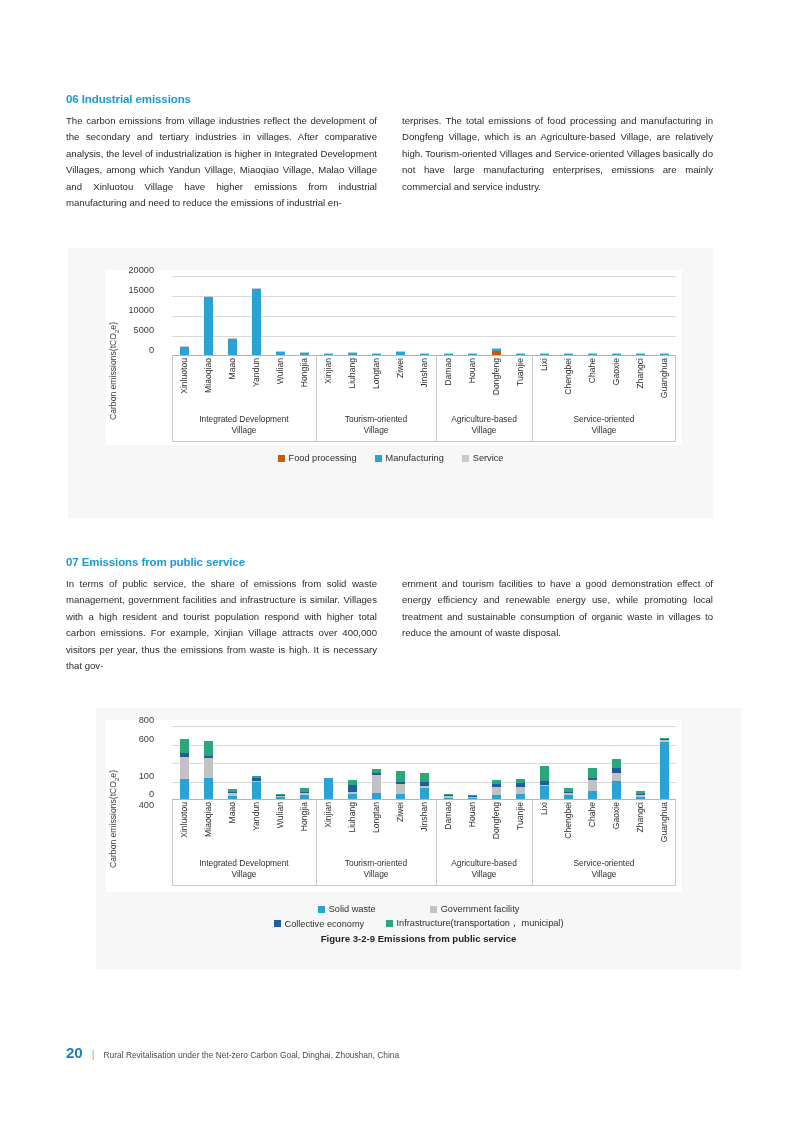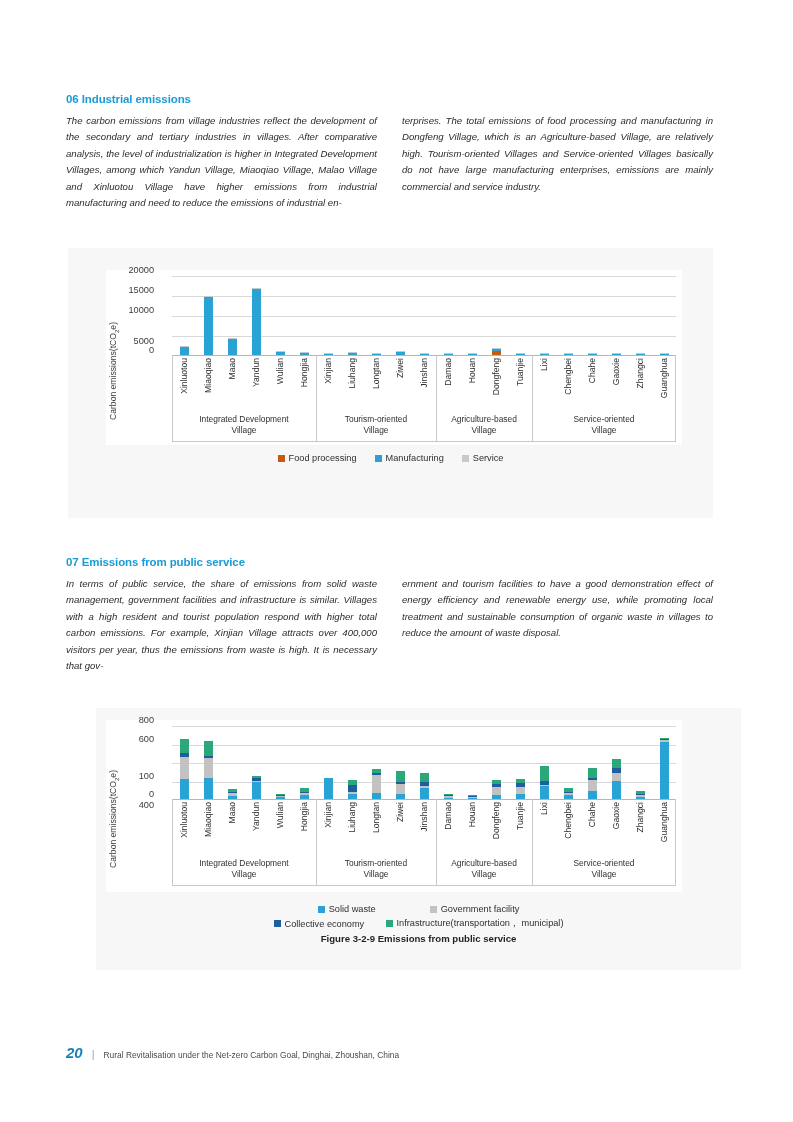--- a/index.html
+++ b/index.html
@@ -34,21 +34,20 @@
   #sec07-head { left: 66px; top: 556px; }
 
   
   .col {
     position: absolute;
     width: 311px;
     font-size: 9.6px;
     line-height: 16.4px;
     text-align: justify;
     color: #2b2b2b;
-    font-style: italic;
   }
   #sec06-col1 { left: 66px; top: 113px; }
   #sec06-col2 { left: 402px; top: 113px; }
   #sec07-col1 { left: 66px; top: 576px; }
   #sec07-col2 { left: 402px; top: 576px; }
   .col p { margin: 0; }
 
   
   .fig-panel {
     position: absolute;
@@ -247,21 +246,20 @@
     left: 66px;
     top: 1044px;
     display: flex;
     align-items: baseline;
     gap: 9px;
   }
   #footer-page {
     font-size: 15px;
     font-weight: bold;
     color: #1a7fbd;
-    font-style: italic;
   }
   #footer-div {
     color: #9aa7b4;
     font-size: 11px;
   }
   #footer-text {
     font-size: 8.4px;
     color: #4a4a4a;
   }
   sub { font-size: 0.72em; }
@@ -277,21 +275,21 @@
   </div>
   <div class="col" id="sec06-col2">
     <p>terprises. The total emissions of food processing and manufacturing in Dongfeng Village, which is an Agriculture-based Village, are relatively high. Tourism-oriented Villages and Service-oriented Villages basically do not have large manufacturing enterprises, emissions are mainly commercial and service industry.</p>
   </div>
 
   <div class="fig-panel" id="fig1-panel">
     <div class="chart" id="chart1">
       <div class="y-axis-title">Carbon emissions(tCO<sub>2</sub>e)</div>
       <div class="y-labels" id="chart1-ylabels">
           <div class="y-lab" style="top: 80px;">0</div>
-          <div class="y-lab" style="top: 60px; margin-top: 11px;">5000</div>
+          <div class="y-lab" style="top: 60px;">5000</div>
           <div class="y-lab" style="top: 40px;">10000</div>
           <div class="y-lab" style="top: 20px;">15000</div>
           <div class="y-lab" style="top: 0px;">20000</div>
         </div>
       <div class="plot" id="chart1-plot">
           <div class="gridline" style="top: 0px;"></div>
           <div class="gridline" style="top: 20px;"></div>
           <div class="gridline" style="top: 40px;"></div>
           <div class="gridline" style="top: 60px;"></div>
         <div class="axis-base"></div>

